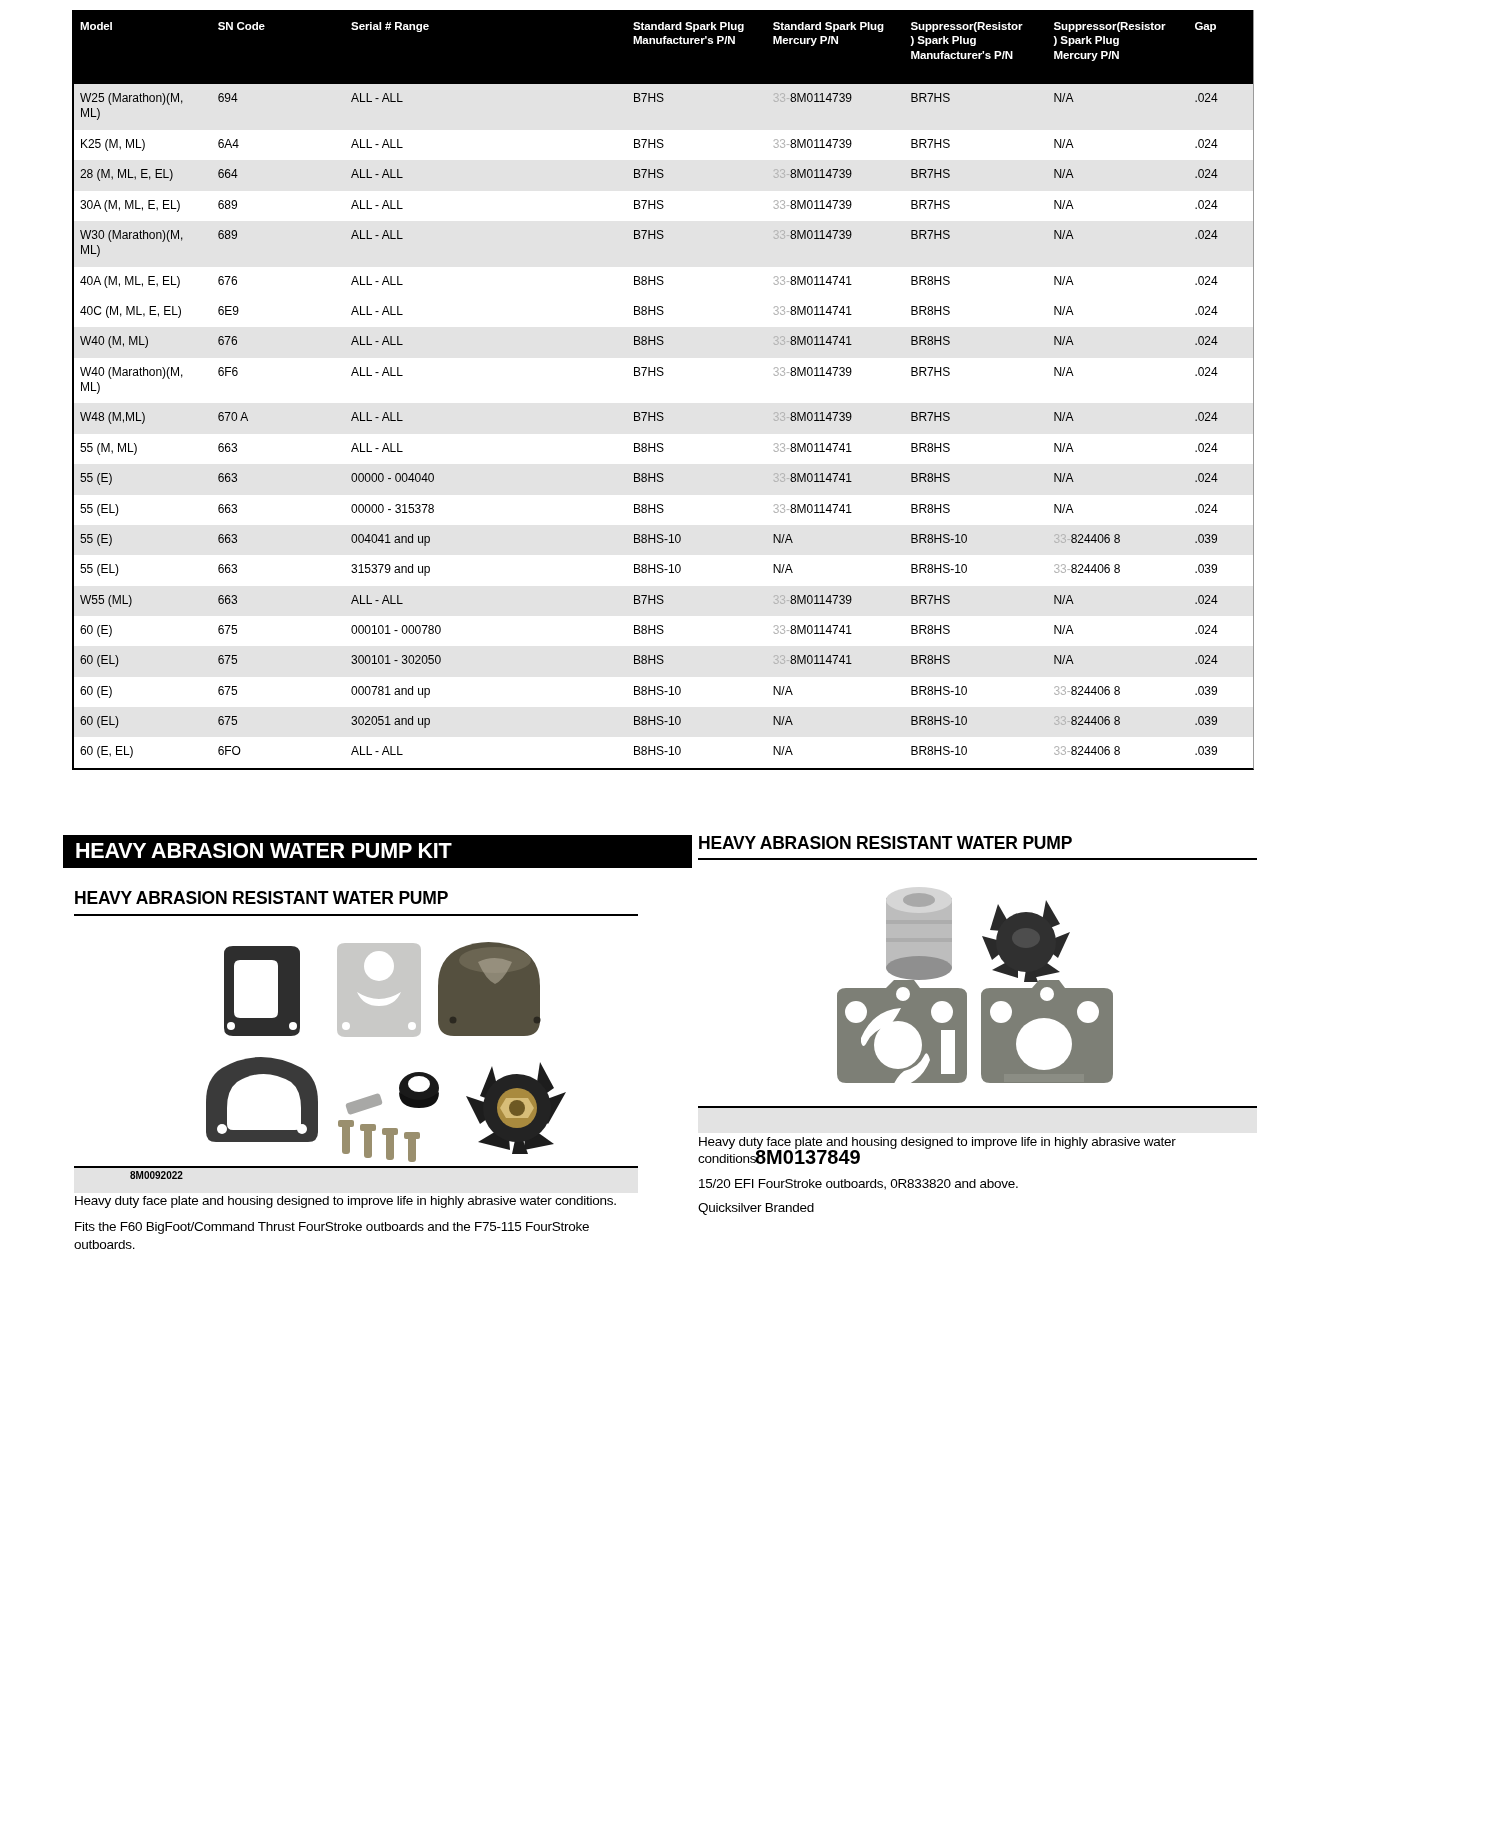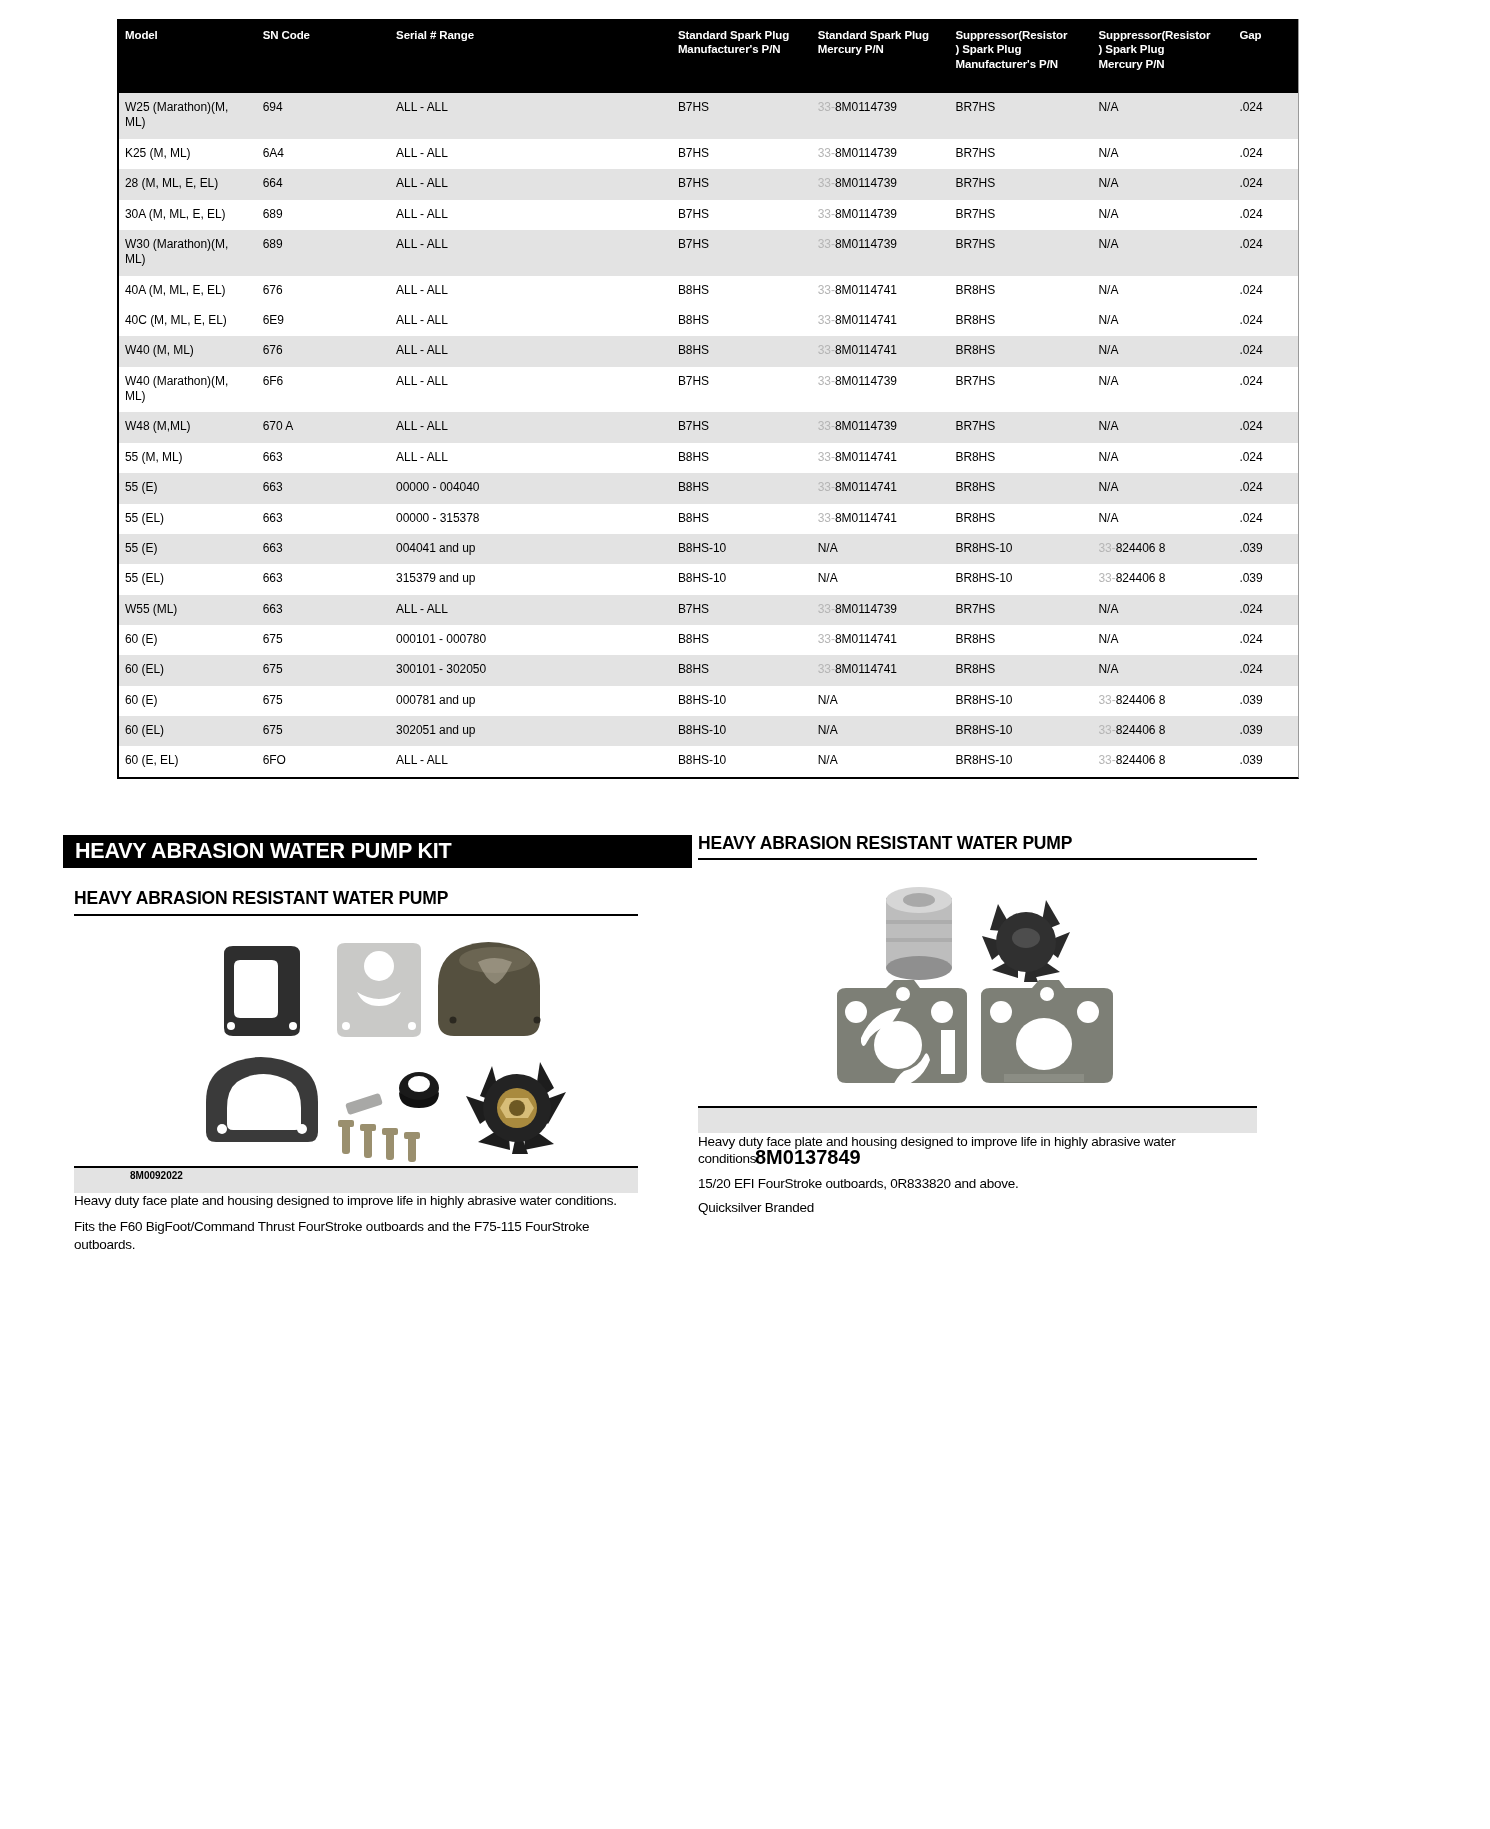--- a/index.html
+++ b/index.html
@@ -13,27 +13,26 @@
     position: relative;
     font-family: "Liberation Sans", sans-serif;
     color: #000000;
     -webkit-font-smoothing: antialiased;
   }
 
   
   .plug-table-wrap {
     position: absolute;
     left: 72px;
-    top: 19px;
+    top: 10px;
     width: 1182px;
     border-left: 2px solid #000;
     border-right: 1px solid #9a9a9a;
     border-bottom: 2px solid #000;
     box-sizing: border-box;
-    margin-left: 45px;
   }
   table.plug-table {
     width: 100%;
     border-collapse: collapse;
     table-layout: fixed;
     font-size: 11.5px;
   }
   table.plug-table thead th {
     background: #000000;
     color: #ffffff;

